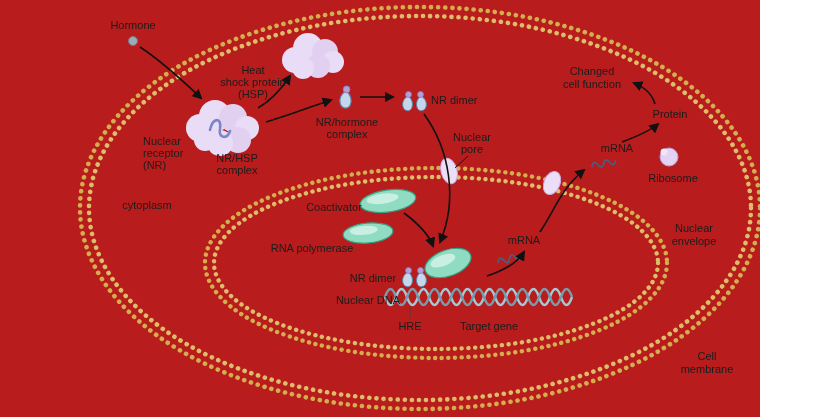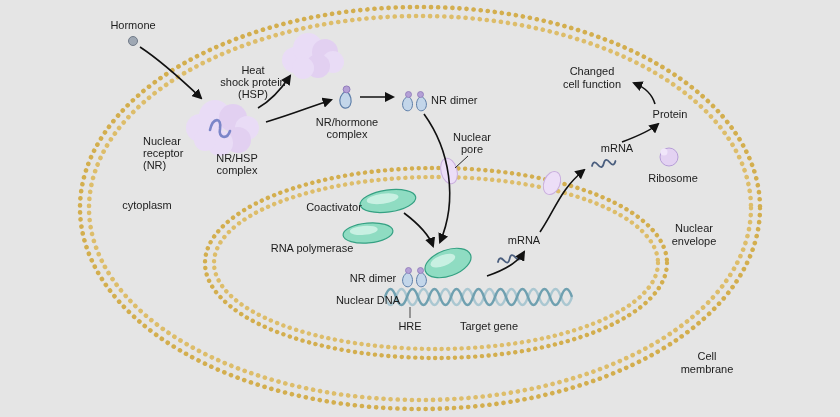--- a/index.html
+++ b/index.html
@@ -1,16 +1,16 @@
 <!DOCTYPE html>
 <html><head>
 <meta charset="utf-8">
 <style>
   html,body{margin:0;padding:0;background:#ffffff}
-  .canvas{position:relative;width:840px;height:417px;background:#e5e5e5;overflow:hidden}
+  .canvas{position:relative;width:760px;height:417px;background:#b91c1c;overflow:hidden}
   svg{display:block}
   text{font-family:"Liberation Sans", sans-serif;font-size:11px;fill:#1c1c1c}
 </style>
 </head>
 <body>
 
 <div class="canvas">
 <svg width="840" height="417" viewBox="0 0 840 417" xmlns="http://www.w3.org/2000/svg">
   <defs>
     <marker id="arr" viewBox="0 0 10 10" refX="8" refY="5" markerWidth="6.5" markerHeight="6.5" orient="auto-start-reverse">

